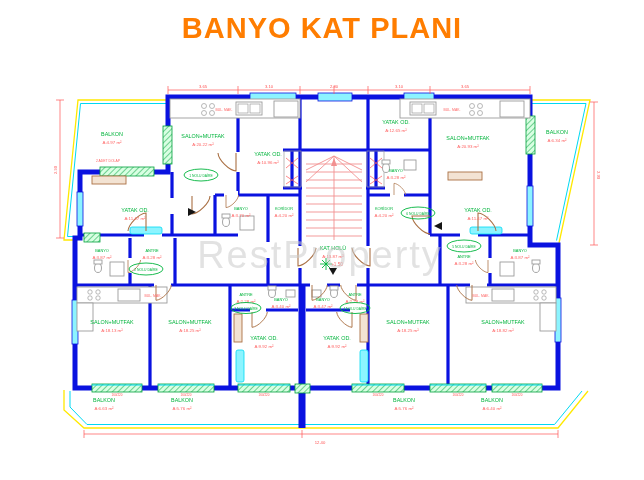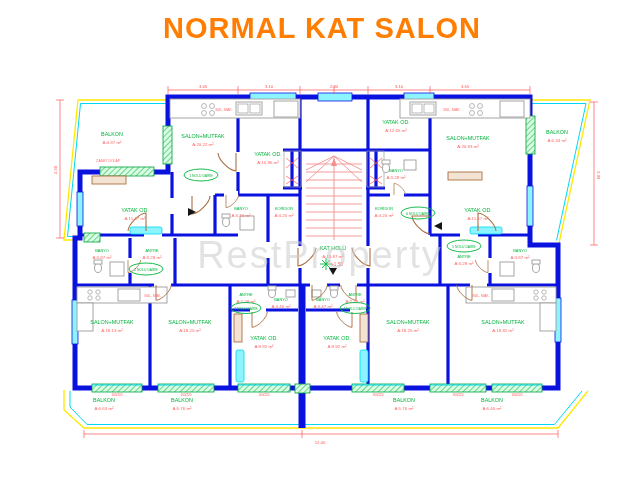--- a/index.html
+++ b/index.html
@@ -331,14 +331,14 @@
       <text class="flat-txt" x="355" y="310">4 NOLU DAİRE</text>
       <ellipse class="flat-ell" cx="464" cy="246" rx="17" ry="6"></ellipse>
       <text class="flat-txt" x="464" y="248">5 NOLU DAİRE</text>
       <ellipse class="flat-ell" cx="418" cy="213" rx="17" ry="6"></ellipse>
       <text class="flat-txt" x="418" y="215">6 NOLU DAİRE</text>
     </g>
 
     <text class="wm" x="320" y="268">RestProperty</text>
   </svg>
 
-  <div class="title">NORMAL KAT SALON</div>
+  <div class="title">BANYO KAT PLANI</div>
 </div>
 
 </body></html>

